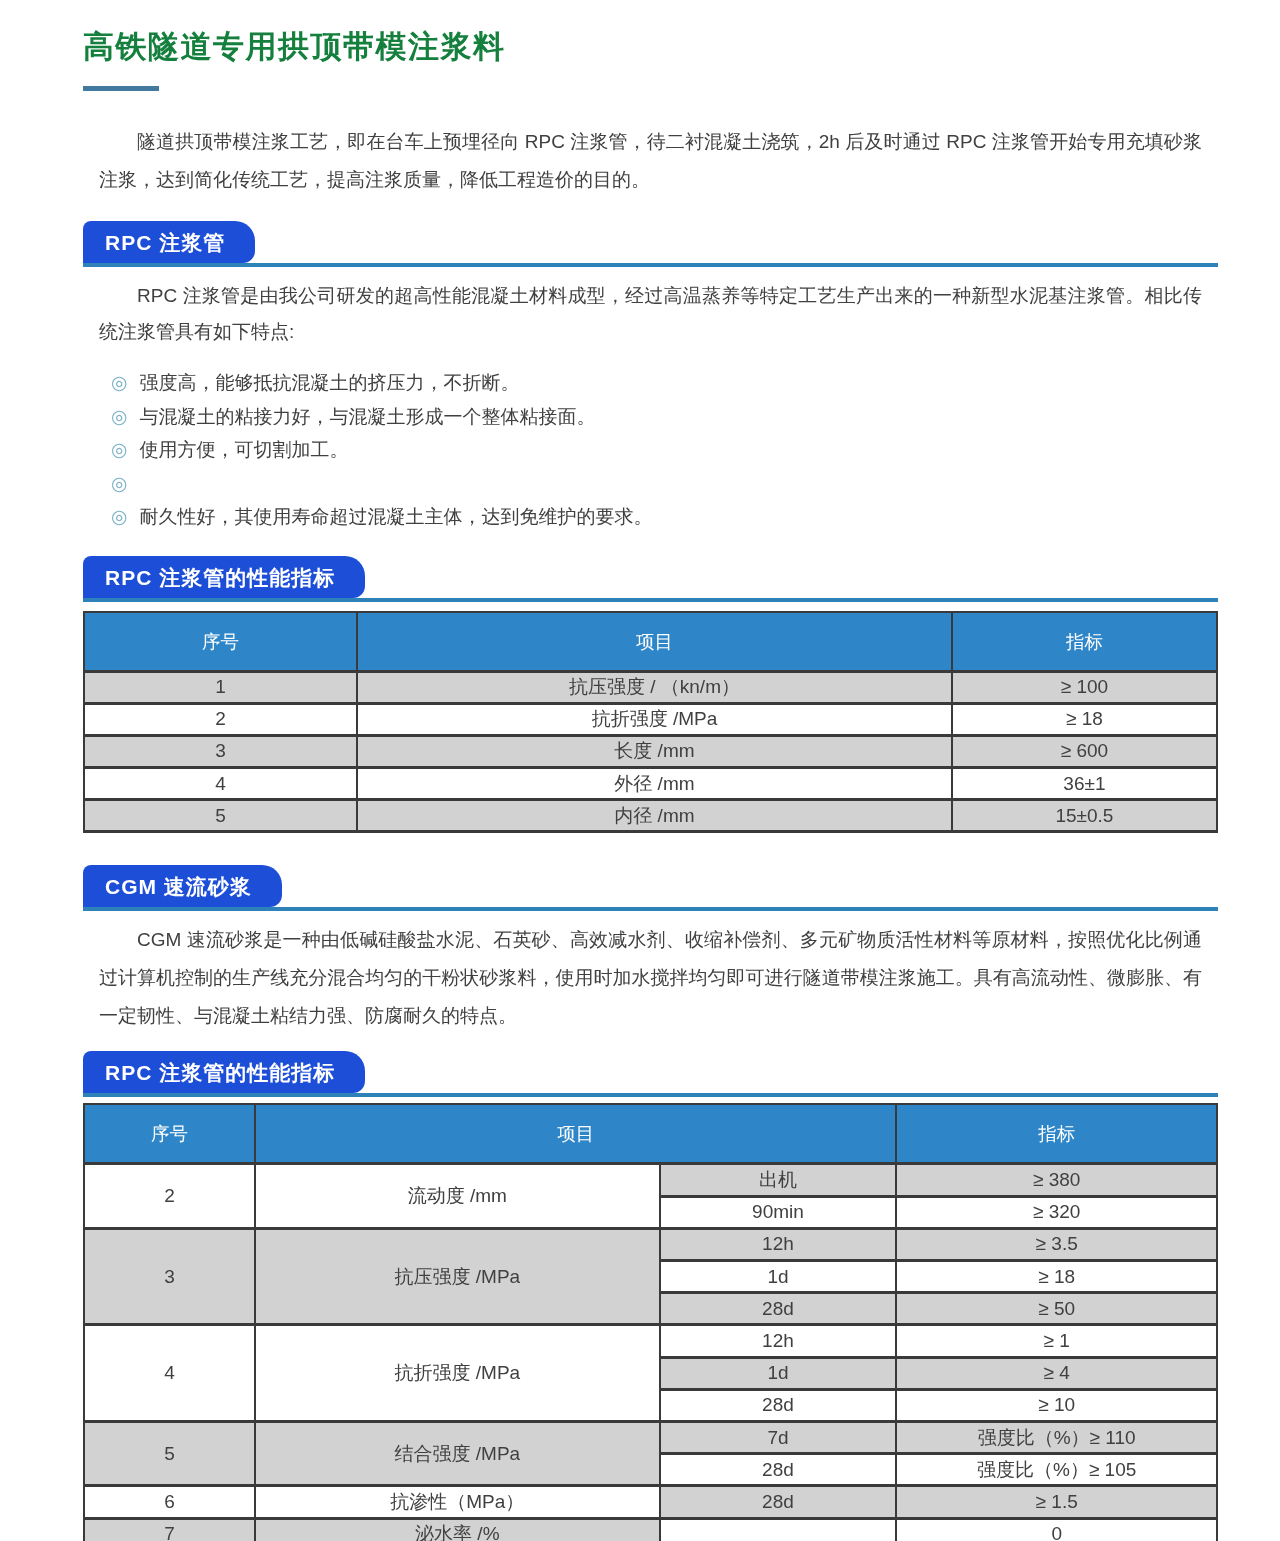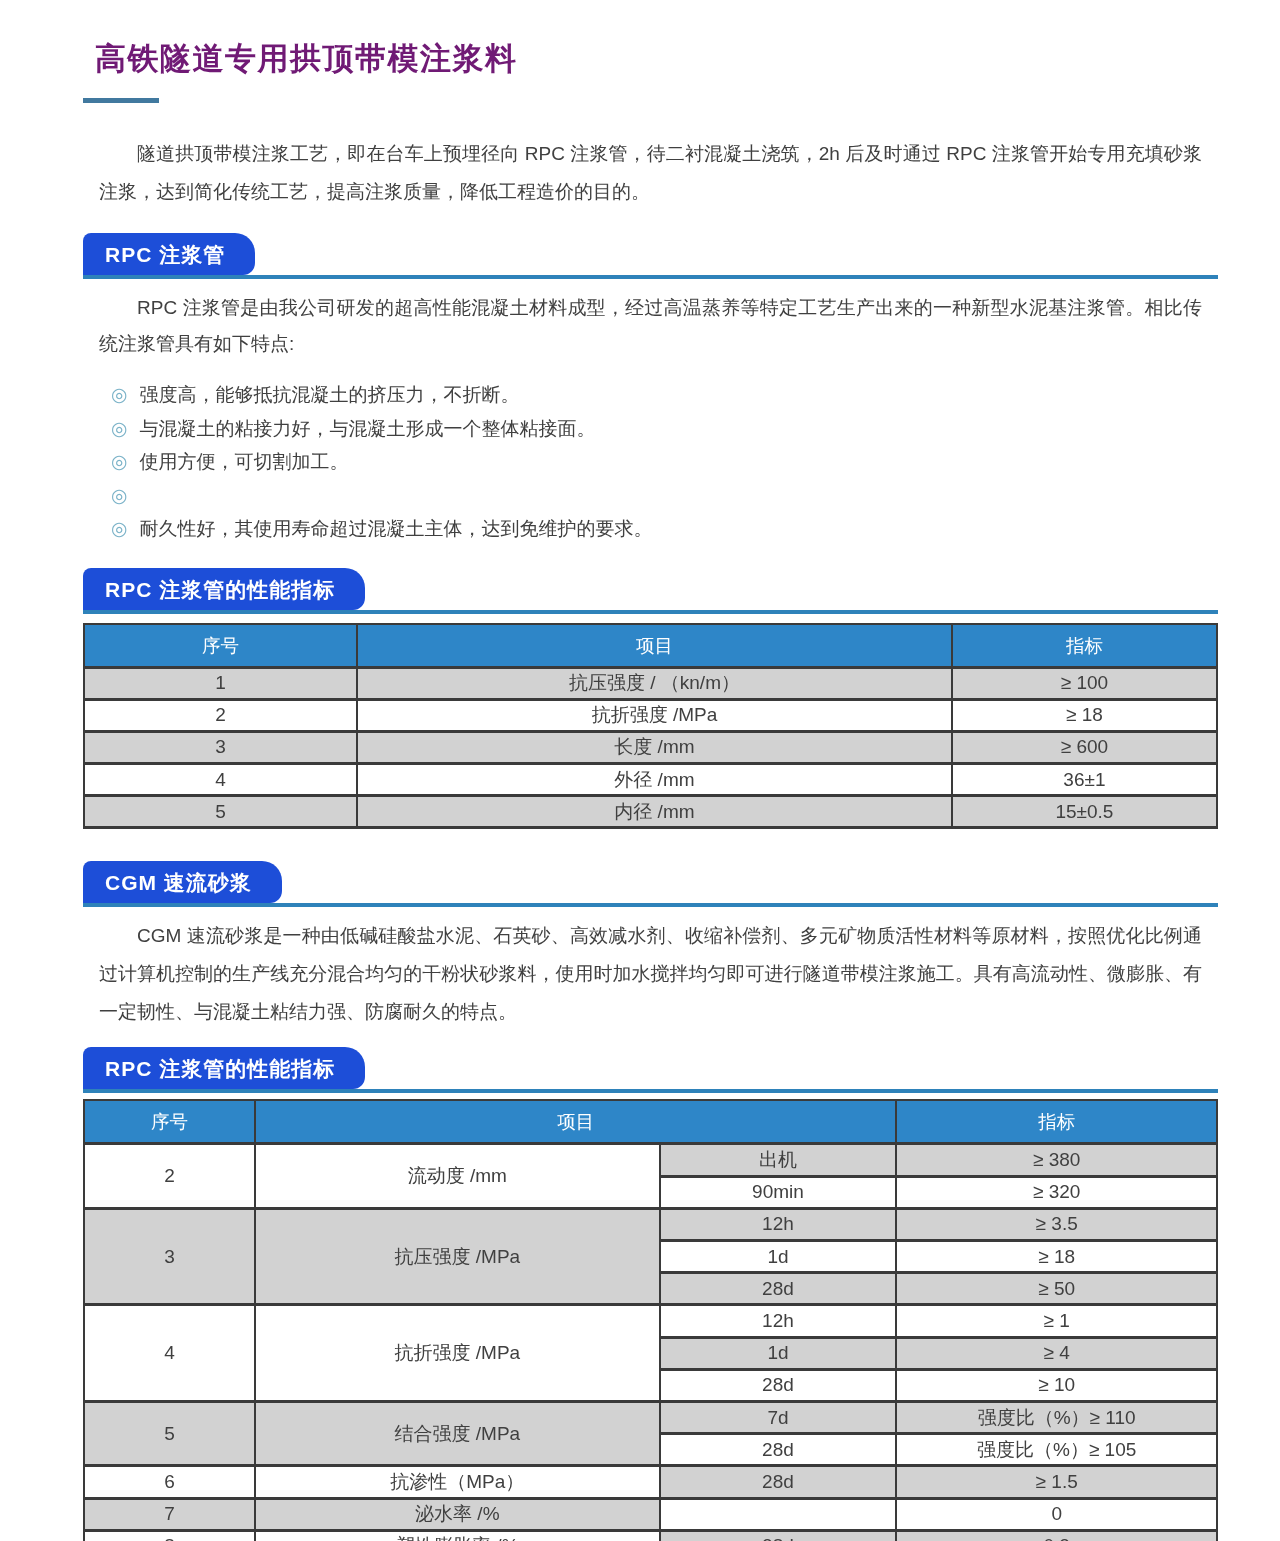--- a/index.html
+++ b/index.html
@@ -10,24 +10,24 @@
     -webkit-font-smoothing:antialiased;
   }
   .page{
     box-sizing:border-box;
     width:1280px;height:1541px;
     padding:24px 62px 0 83px;
     overflow:hidden;
     background:#ffffff;
   }
   .doc-title{
-    margin:12px;
+    margin:0;
     font-size:31px;line-height:46px;
     font-weight:bold;letter-spacing:1.5px;
-    color:#701a75;
+    color:#15803d;
   }
   .title-bar{
     width:76px;height:5px;
     background:#41799f;
     margin-top:16px;
   }
   .para{
     font-size:19px;line-height:38px;
     text-align:justify;
     margin:16px;
@@ -63,21 +63,21 @@
     width:100%;
     table-layout:fixed;
   }
   .t1{margin-top:9px;}
   .t2{margin-top:6px;}
   th{
     background:#2e86c8;color:#ffffff;
     font-weight:normal;font-size:18.5px;
     height:33px;
     border:2px solid #3a3a3a;
-    padding:4px;
+    padding:12px;
   }
   td{
     font-size:19px;text-align:center;
     height:29.2px;
     border:2px solid #3a3a3a;
     border-top-width:3px;border-bottom-width:3px;
     padding:0;
     overflow:hidden;white-space:nowrap;
   }
   .cg{background:#d2d2d2;}

